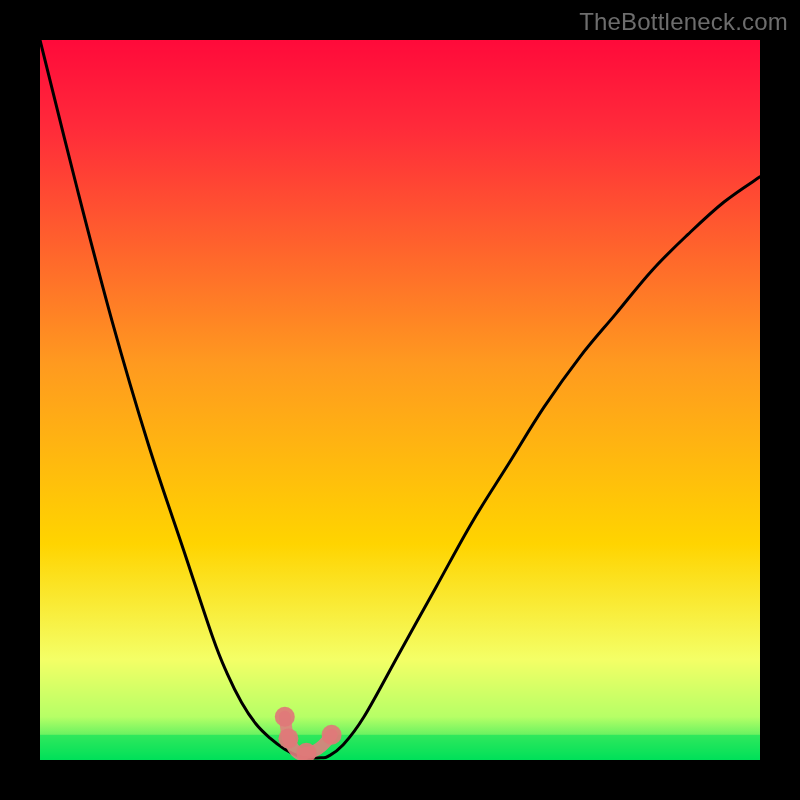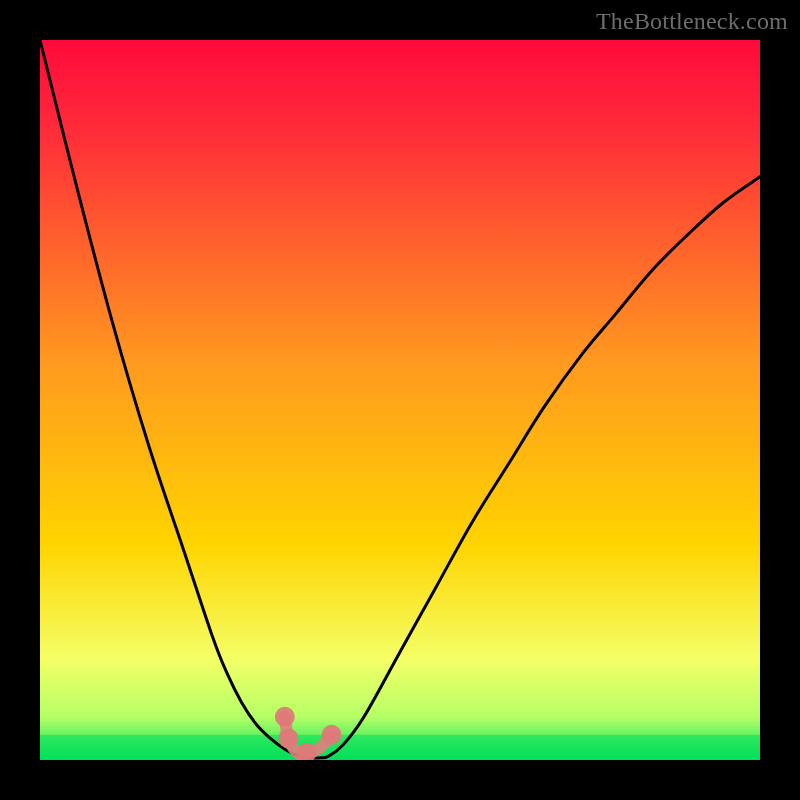--- a/index.html
+++ b/index.html
@@ -27,21 +27,20 @@
   }
   .watermark {
     position: absolute;
     top: 8px;
     right: 12px;
     color: #6d6d6d;
     font-size: 24px;
     font-weight: 500;
     letter-spacing: 0.2px;
     user-select: none;
-    font-family: Liberation Serif, serif;
   }
   svg { display: block; }
 </style>
 </head>
 <body>
 
 <div class="frame">
   <div class="watermark">TheBottleneck.com</div>
   <div class="plot-area">
     <svg id="chart-svg" width="720" height="720" viewBox="0 0 720 720">

